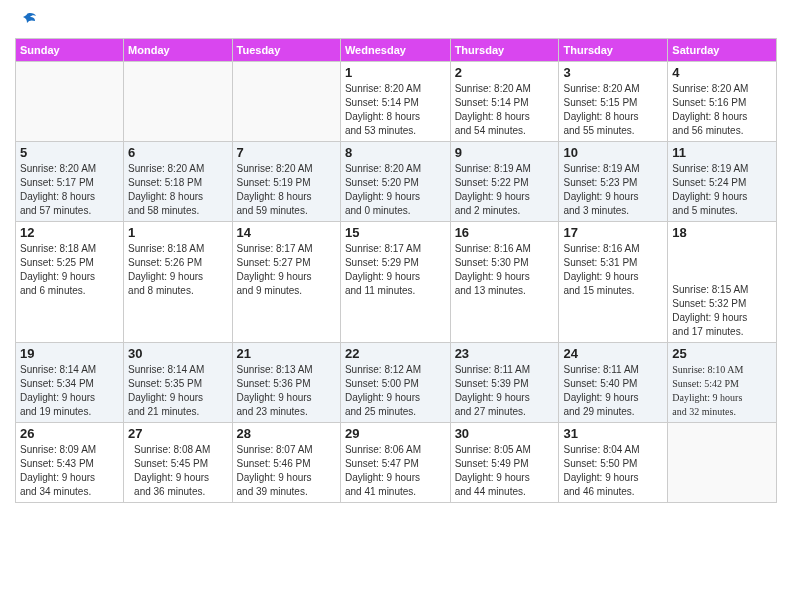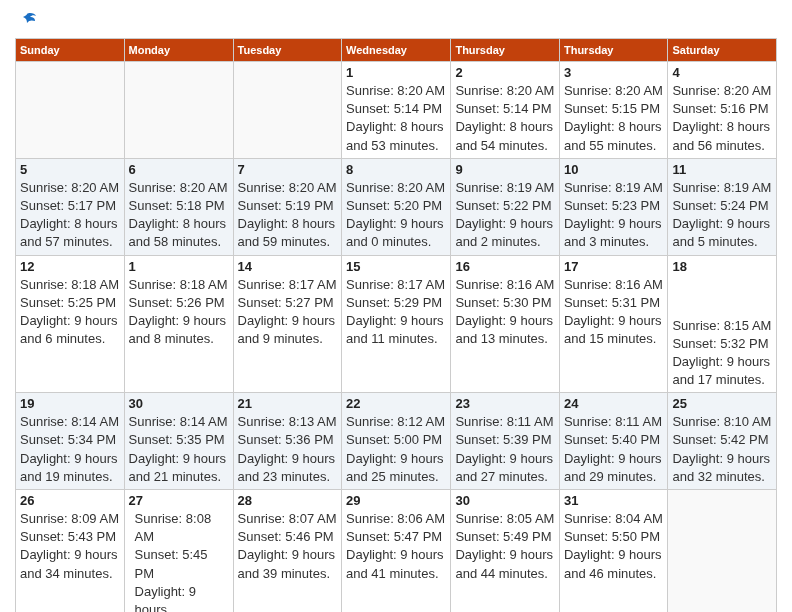--- a/index.html
+++ b/index.html
@@ -43,21 +43,21 @@
     .location {
       font-size: 14px;
       color: #555;
     }
     .calendar {
       width: 100%;
       border-collapse: collapse;
       font-size: 9.5px;
     }
     .calendar th {
-      background: #c2410c;
+      background: #d946ef;
       color: #fff;
       padding: 5px 4px;
       text-align: left;
       font-size: 11px;
       font-weight: bold;
       border: 1px solid #ccc;
     }
     .calendar td {
       vertical-align: top;
       border: 1px solid #ccc;
@@ -66,21 +66,21 @@
       height: 80px;
     }
     .day-num {
       font-size: 13px;
       font-weight: bold;
       color: #222;
       margin-bottom: 2px;
     }
     .day-info {
       color: #333;
-      font-size: 13px;
+      font-size: 10px;
       line-height: 1.4;
     }
     .empty-cell {
       background: #f9f9f9;
     }
     .row-alt {
       background: #f0f4f8;
     }
   </style>
 </head>
@@ -291,21 +291,21 @@
           </td>
           <td>
             <div class="day-num">24</div>
             <div class="day-info" style="white-space: pre-line;">Sunrise: 8:11 AM
 Sunset: 5:40 PM
 Daylight: 9 hours
 and 29 minutes.</div>
           </td>
           <td>
             <div class="day-num">25</div>
-            <div class="day-info" style="white-space: pre-line;">Sunrise: 8:10 AM
+            <div class="day-info" style="white-space: pre-line; font-family: Liberation Serif, serif;">Sunrise: 8:10 AM
 Sunset: 5:42 PM
 Daylight: 9 hours
 and 32 minutes.</div>
           </td>
         </tr>
         <tr>
           <td>
             <div class="day-num">26</div>
             <div class="day-info" style="white-space: pre-line;">Sunrise: 8:09 AM
 Sunset: 5:43 PM

